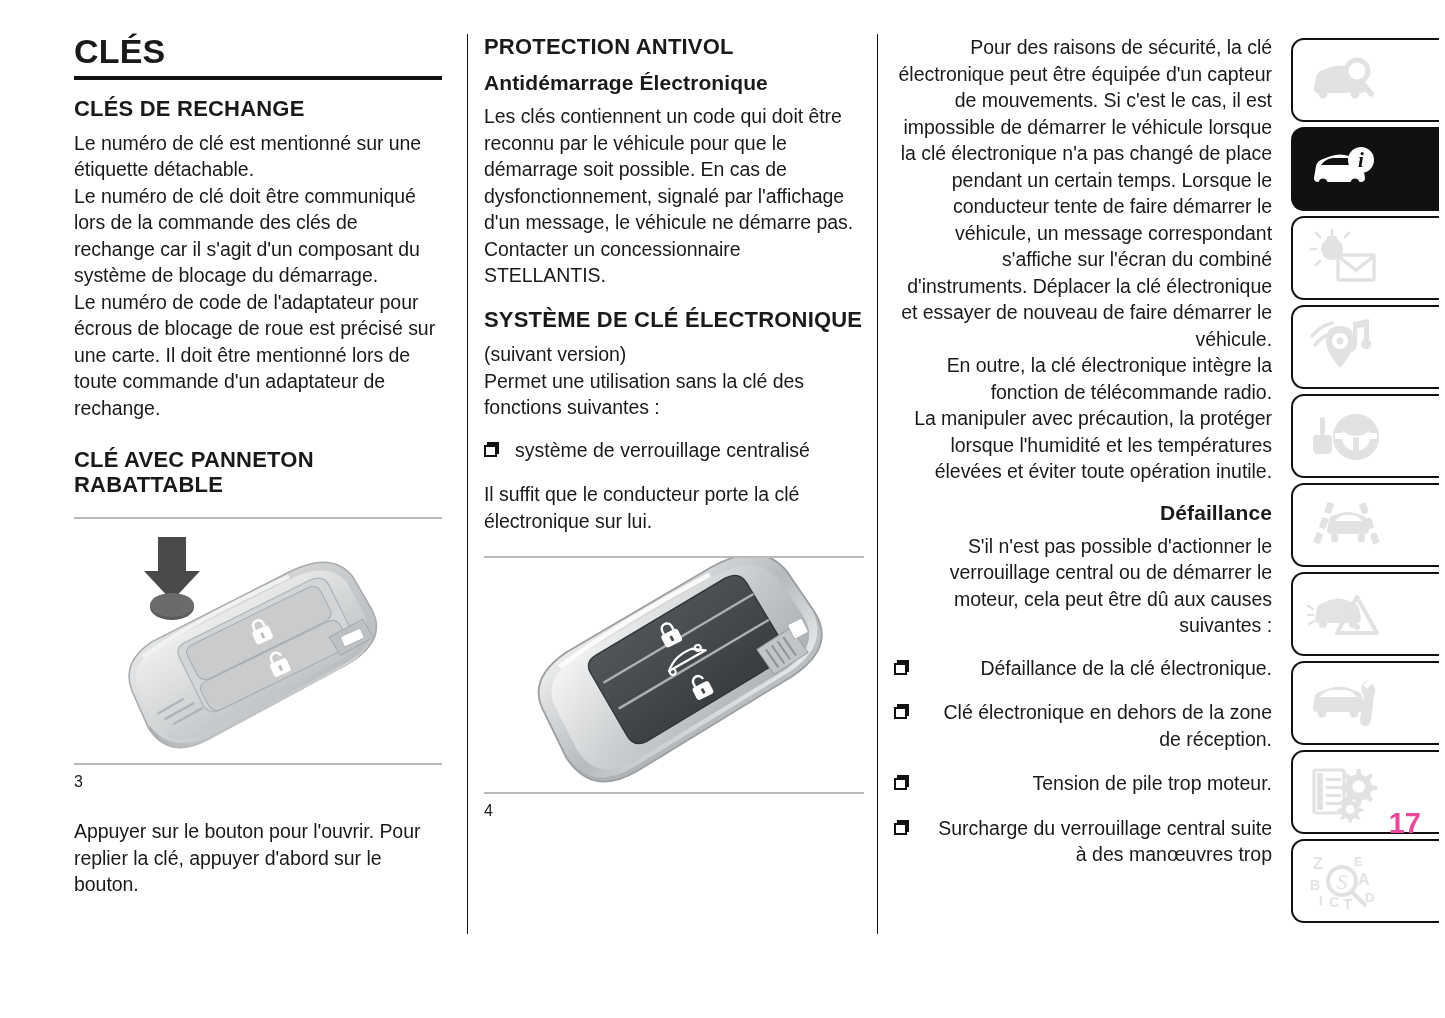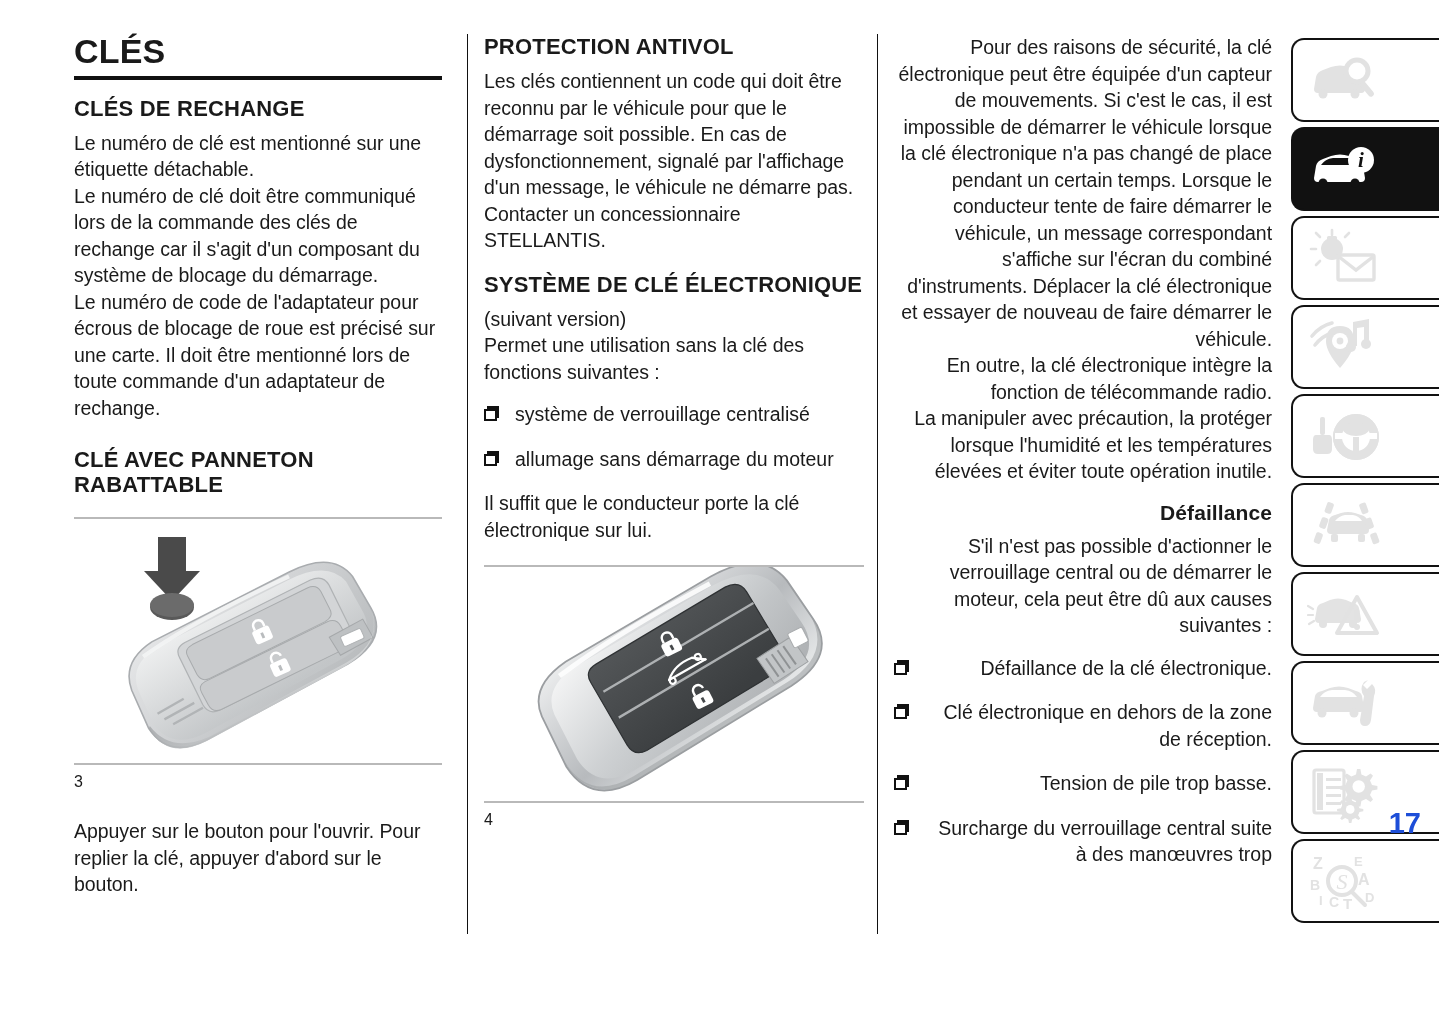--- a/index.html
+++ b/index.html
@@ -96,21 +96,21 @@
   .tab .glyph {
     position: absolute; left: 14px; top: 50%;
     transform: translateY(-50%);
     width: 74px; height: 62px;
   }
   .tab svg { display: block; width: 100%; height: 100%; }
 
   
   .pageno {
     position: absolute; right: 24px; bottom: 22px;
-    font-size: 29px; font-weight: bold; color: #1d4ed8;
+    font-size: 29px; font-weight: bold; color: #ec4899;
   }
 </style>
 </head>
 <body>
 
 <div class="page">
 
   <div class="cols">
 
     <div class="vrule v1"></div>
@@ -212,45 +212,39 @@
       <div class="gap-l"></div>
 
       <p class="body">Appuyer sur le bouton pour l'ouvrir. Pour replier la clé, appuyer d'abord sur le bouton.</p>
 
     </div>
 
     <div class="col col2">
 
       <h2 class="sec">PROTECTION ANTIVOL</h2>
 
+      <h3 class="sub first">Antidémarrage Électronique</h3>
 
       <p class="body">Les clés contiennent un code qui doit être reconnu par le véhicule pour que le démarrage soit possible. En cas de dysfonctionnement, signalé par l'affichage d'un message, le véhicule ne démarre pas.</p>
       <p class="body">Contacter un concessionnaire STELLANTIS.</p>
 
       <div class="gap-m"></div>
 
       <h2 class="sec">SYSTÈME DE CLÉ ÉLECTRONIQUE</h2>
 
       <p class="body">(suivant version)</p>
       <p class="body">Permet une utilisation sans la clé des fonctions suivantes :</p>
 
       <ul class="bul">
         <li>
           <span class="bmark">
             <span class="sq-shadow"></span>
               <span class="sq-main"></span>
           </span>
           <span>système de verrouillage centralisé</span>
-        </li>
-        <li>
-          <span class="bmark">
-            <span class="sq-shadow"></span>
-              <span class="sq-main"></span>
-          </span>
-          <span>allumage sans démarrage du moteur</span>
         </li>
       </ul>
 
       <div class="gap-m"></div>
 
       <p class="body">Il suffit que le conducteur porte la clé électronique sur lui.</p>
 
       <div class="gap-m"></div>
 
       <div class="fig">
@@ -354,21 +348,21 @@
             <span class="sq-shadow"></span>
               <span class="sq-main"></span>
           </span>
           <span>Clé électronique en dehors de la zone de réception.</span>
         </li>
         <li>
           <span class="bmark">
             <span class="sq-shadow"></span>
               <span class="sq-main"></span>
           </span>
-          <span>Tension de pile trop basse.</span>
+          <span>Tension de pile trop moteur.</span>
         </li>
         <li>
           <span class="bmark">
             <span class="sq-shadow"></span>
               <span class="sq-main"></span>
           </span>
           <span>Surcharge du verrouillage central suite à des manœuvres trop</span>
         </li>
       </ul>
 

